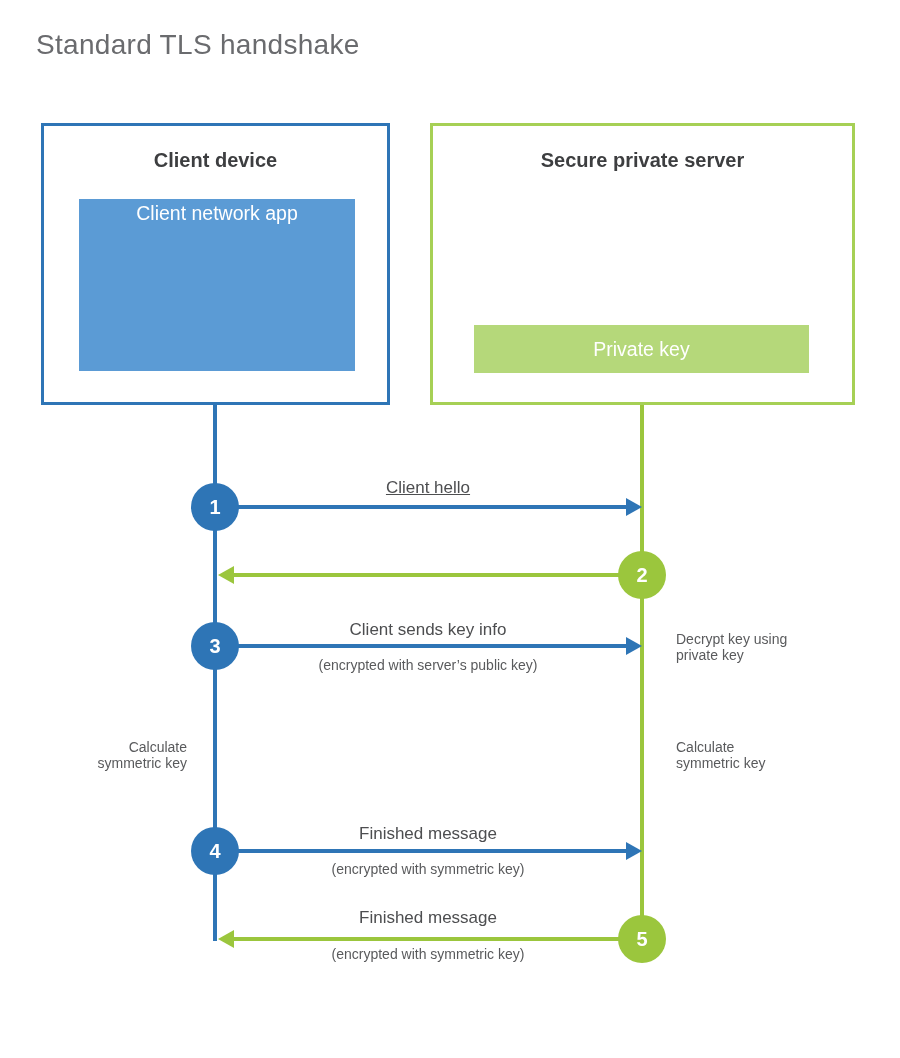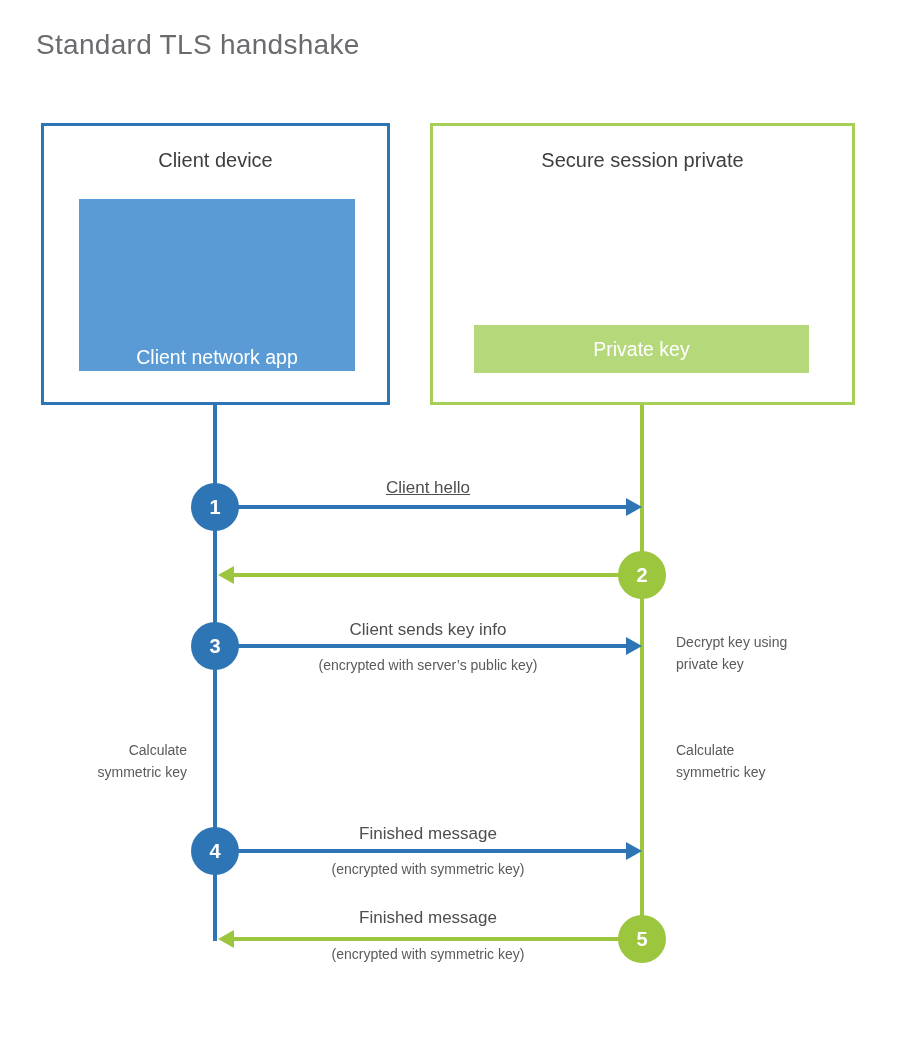--- a/index.html
+++ b/index.html
@@ -6,24 +6,24 @@
   html,body { background:#ffffff; }
   body { font-family:"Liberation Sans", sans-serif; }
   .canvas { position:relative; width:900px; height:1058px; background:#fff; overflow:hidden; }
   .abs { position:absolute; }
 
   .page-title { left:36px; top:29px; font-size:28px; font-weight:300; color:var(--title-gray,#6a6b6e); letter-spacing:.3px; }
 
   .frame { background:#fff; border-style:solid; border-width:3.5px; }
   .client-frame { left:41px; top:123px; width:349px; height:282px; border-color:var(--blue,#2e75b6); }
   .server-frame { left:430px; top:123px; width:425px; height:282px; border-color:var(--green-border,#a6d055); }
-  .frame-title { width:100%; text-align:center; margin-top:23px; font-size:20px; font-weight:400; color:var(--text-dark,#3d3e40); }
+  .frame-title { width:100%; text-align:center; margin-top:23px; font-size:20px; font-weight:700; color:var(--text-dark,#3d3e40); }
 
   .app-box { left:79px; top:199px; width:276px; height:172px; background:var(--blue-light,#5b9bd5);
-             display:flex; align-items:flex-end; justify-content:center; }
+             display:flex; align-items:flex-start; justify-content:center; }
   .app-box span { display:block; width:185px; text-align:center; color:#fff; font-size:19.5px; line-height:1.45; }
 
   .gbar { left:474px; width:335px; height:48px; background:var(--green-light,#b5d87a); color:#fff;
           font-size:19.5px; display:flex; align-items:center; justify-content:center; }
   .gbar-1 { top:201px; } .gbar-2 { top:263px; } .gbar-3 { top:325px; }
 
   .lifeline { width:4px; }
   .lifeline-blue  { left:213px; top:405px; height:536px; background:var(--blue,#2e75b6); }
   .lifeline-green { left:640px; top:405px; height:534px; background:var(--green,#9bc63d); }
 
@@ -36,21 +36,21 @@
   .head-left-green  { border-right:16px solid var(--green,#9bc63d); }
 
   .circle { width:48px; height:48px; border-radius:50%; color:#fff; font-size:20px; font-weight:700;
             display:flex; align-items:center; justify-content:center; }
   .circle-blue  { background:var(--blue,#2e75b6); }
   .circle-green { background:var(--green,#9bc63d); }
 
   .msg-label { left:228px; width:400px; text-align:center; font-size:17px; color:var(--text-label,#4d4e50); }
   .msg-sub   { left:228px; width:400px; text-align:center; font-size:14px; color:var(--text-gray,#595a5c); }
 
-  .note { font-size:14px; color:var(--text-gray,#595a5c); line-height:22px; white-space:pre-line; }
+  .note { font-size:14px; color:var(--text-gray,#595a5c); line-height:16px; white-space:pre-line; }
   .note-decrypt    { left:676px; top:631px; width:150px; }
   .note-calc-right { left:676px; top:739px; width:150px; }
   .note-calc-left  { left:49px;  top:739px; width:138px; text-align:right; }
 
   
   .s1-line   { left:215px; top:505px; width:411px; }
   .s1-head   { left:626px; top:498px; }
   .s1-circle { left:191px; top:483px; }
   .s1-label  { top:478px;text-decoration:underline; }
 
@@ -85,21 +85,21 @@
   <div class="abs page-title">Standard TLS handshake</div>
 
   <div class="abs frame client-frame">
     <div class="frame-title">Client device</div>
   </div>
   <div class="abs app-box">
     <span>Client network app</span>
   </div>
 
   <div class="abs frame server-frame">
-    <div class="frame-title">Secure session private</div>
+    <div class="frame-title">Secure private server</div>
   </div>
   <div class="abs gbar gbar-3">Private key</div>
 
   <div class="abs lifeline lifeline-blue"></div>
   <div class="abs lifeline lifeline-green"></div>
 
   <div class="abs hline hline-blue s1-line"></div>
   <div class="abs head head-right-blue s1-head"></div>
   <div class="abs circle circle-blue s1-circle">1</div>
   <div class="abs msg-label s1-label">Client hello</div>

